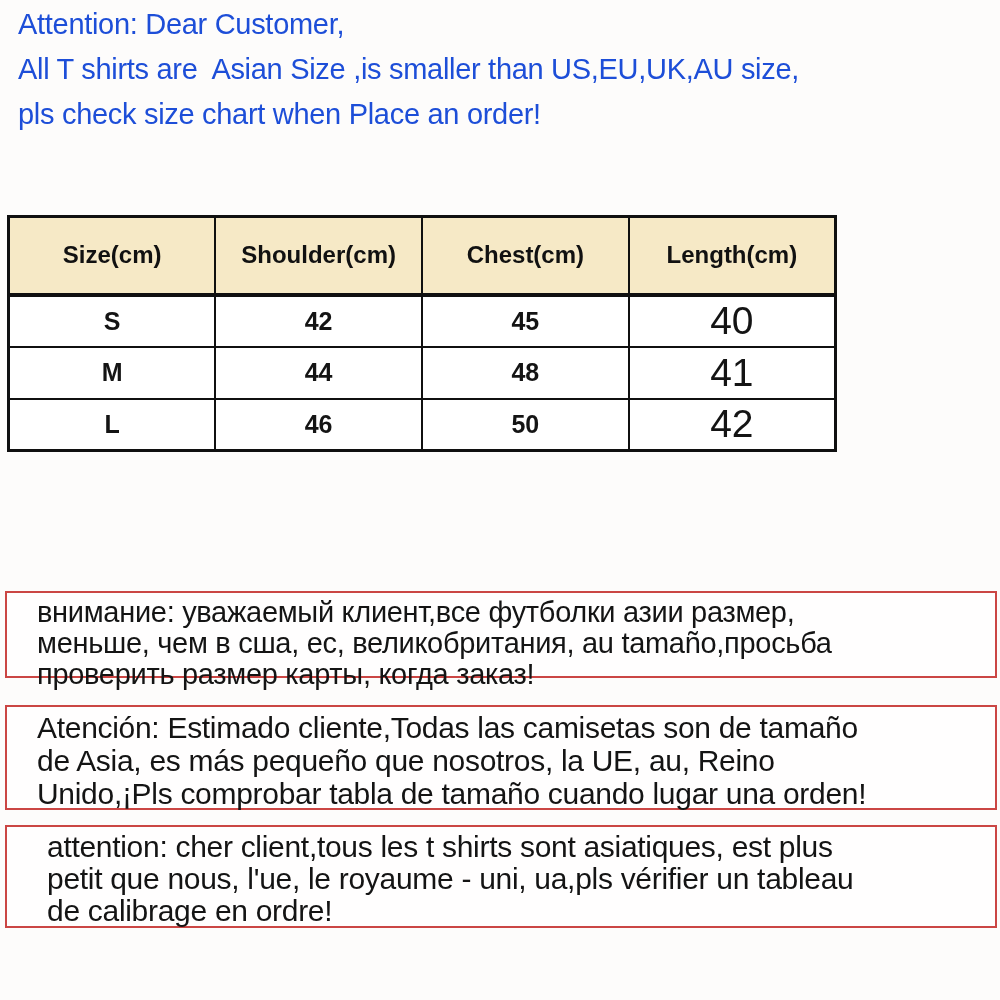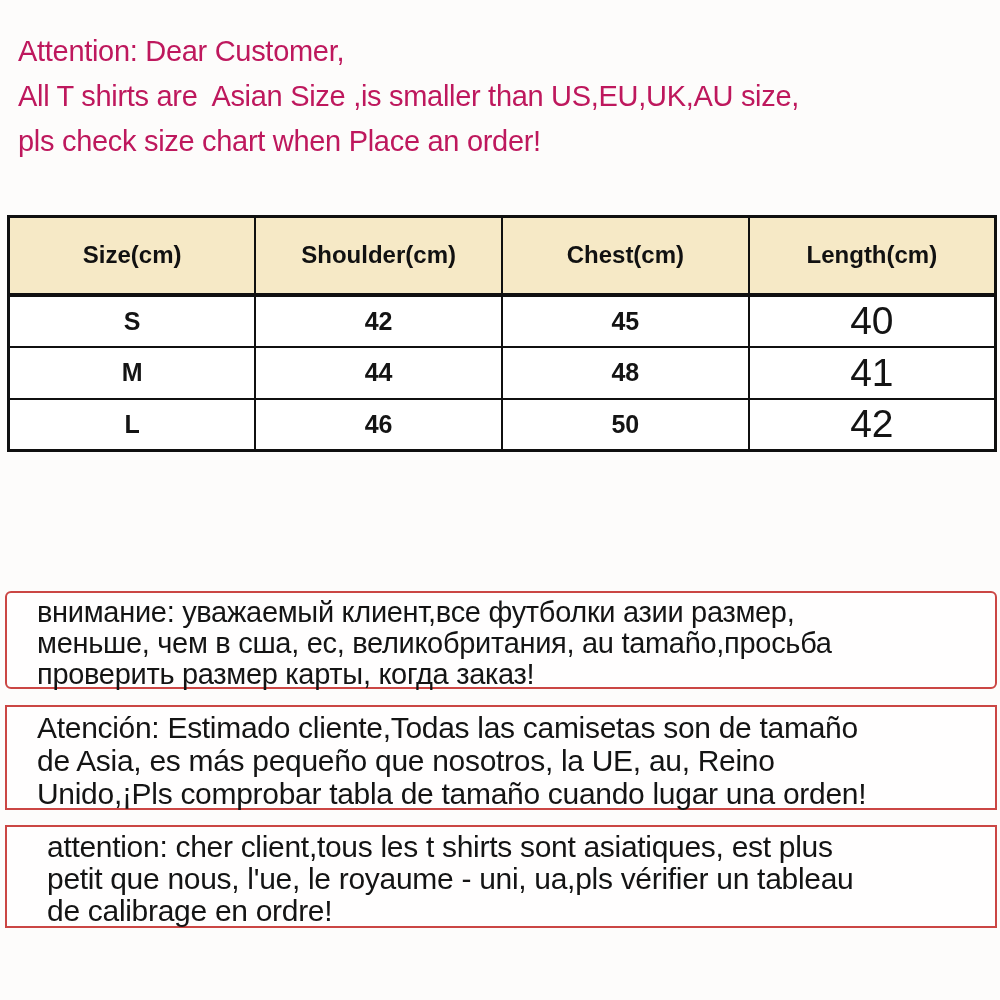--- a/index.html
+++ b/index.html
@@ -9,32 +9,32 @@
     width: 1000px;
     height: 1000px;
     background: #fdfcfb;
     font-family: "Liberation Sans", sans-serif;
     color: #1b1b1b;
     overflow: hidden;
   }
   .intro {
     position: absolute;
     left: 18px;
-    top: 29px;
+    top: 2px;
     font-size: 29px;
     line-height: 45px;
-    color: #be185d;
+    color: #1d4ed8;
     letter-spacing: -0.3px;
   }
   .intro-line { white-space: pre-wrap; }
   table.size-table {
     position: absolute;
     left: 7px;
     top: 215px;
-    width: 990px;
+    width: 830px;
     border-collapse: collapse;
     table-layout: fixed;
     text-align: center;
     border: 3px solid #101010;
   }
   table.size-table th {
     background: #f6e9c6;
     height: 78px;
     font-size: 24px;
     font-weight: bold;
@@ -58,21 +58,21 @@
     position: absolute;
     left: 5px;
     width: 992px;
     border: 2px solid #cb4644;
     background: #fffefe;
     color: #141414;
     padding: 4px 18px 4px 30px;
     letter-spacing: -0.3px;
   }
   .notice-line { white-space: pre-wrap; }
-  .notice-ru { top: 591px; height: 98px;  font-size: 29px; line-height: 31px; border-radius: 6px; }
+  .notice-ru { top: 591px; height: 87px;  font-size: 29px; line-height: 31px; }
   .notice-es { top: 705px; height: 105px; font-size: 30px; line-height: 33px; }
   .notice-fr { top: 825px; height: 103px; font-size: 30px; line-height: 32px; padding-left: 40px; }
 </style>
 </head>
 <body>
 
 <div class="canvas">
 
   <div class="intro">
     <div class="intro-line">Attention: Dear Customer,</div>

